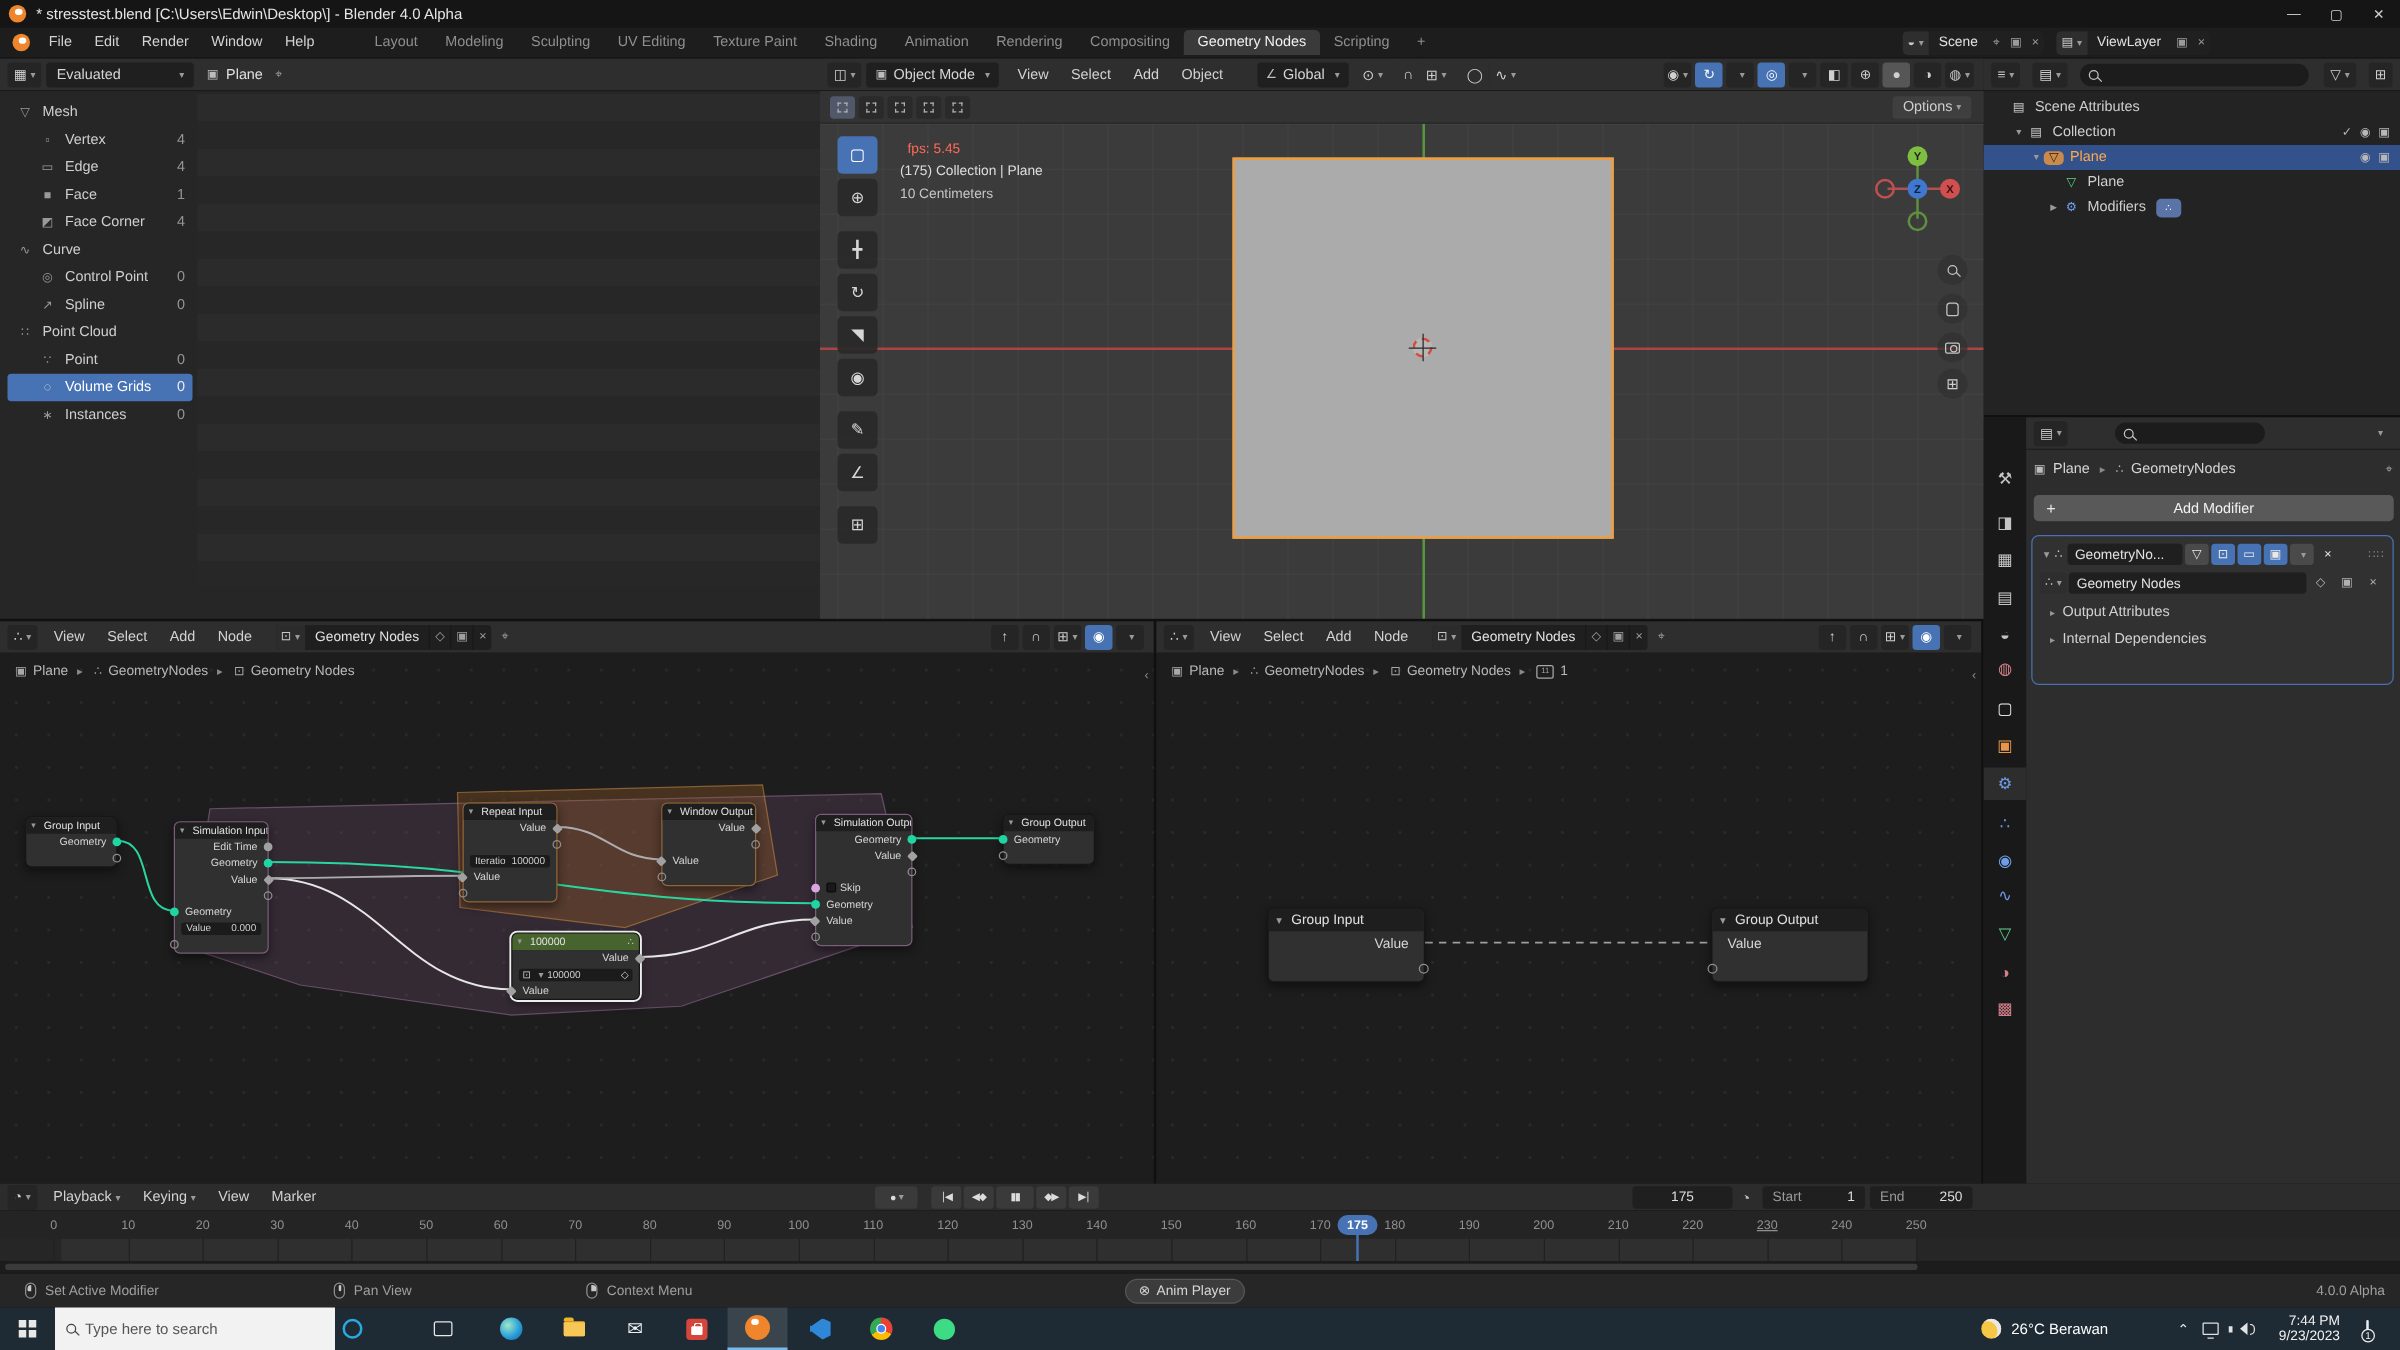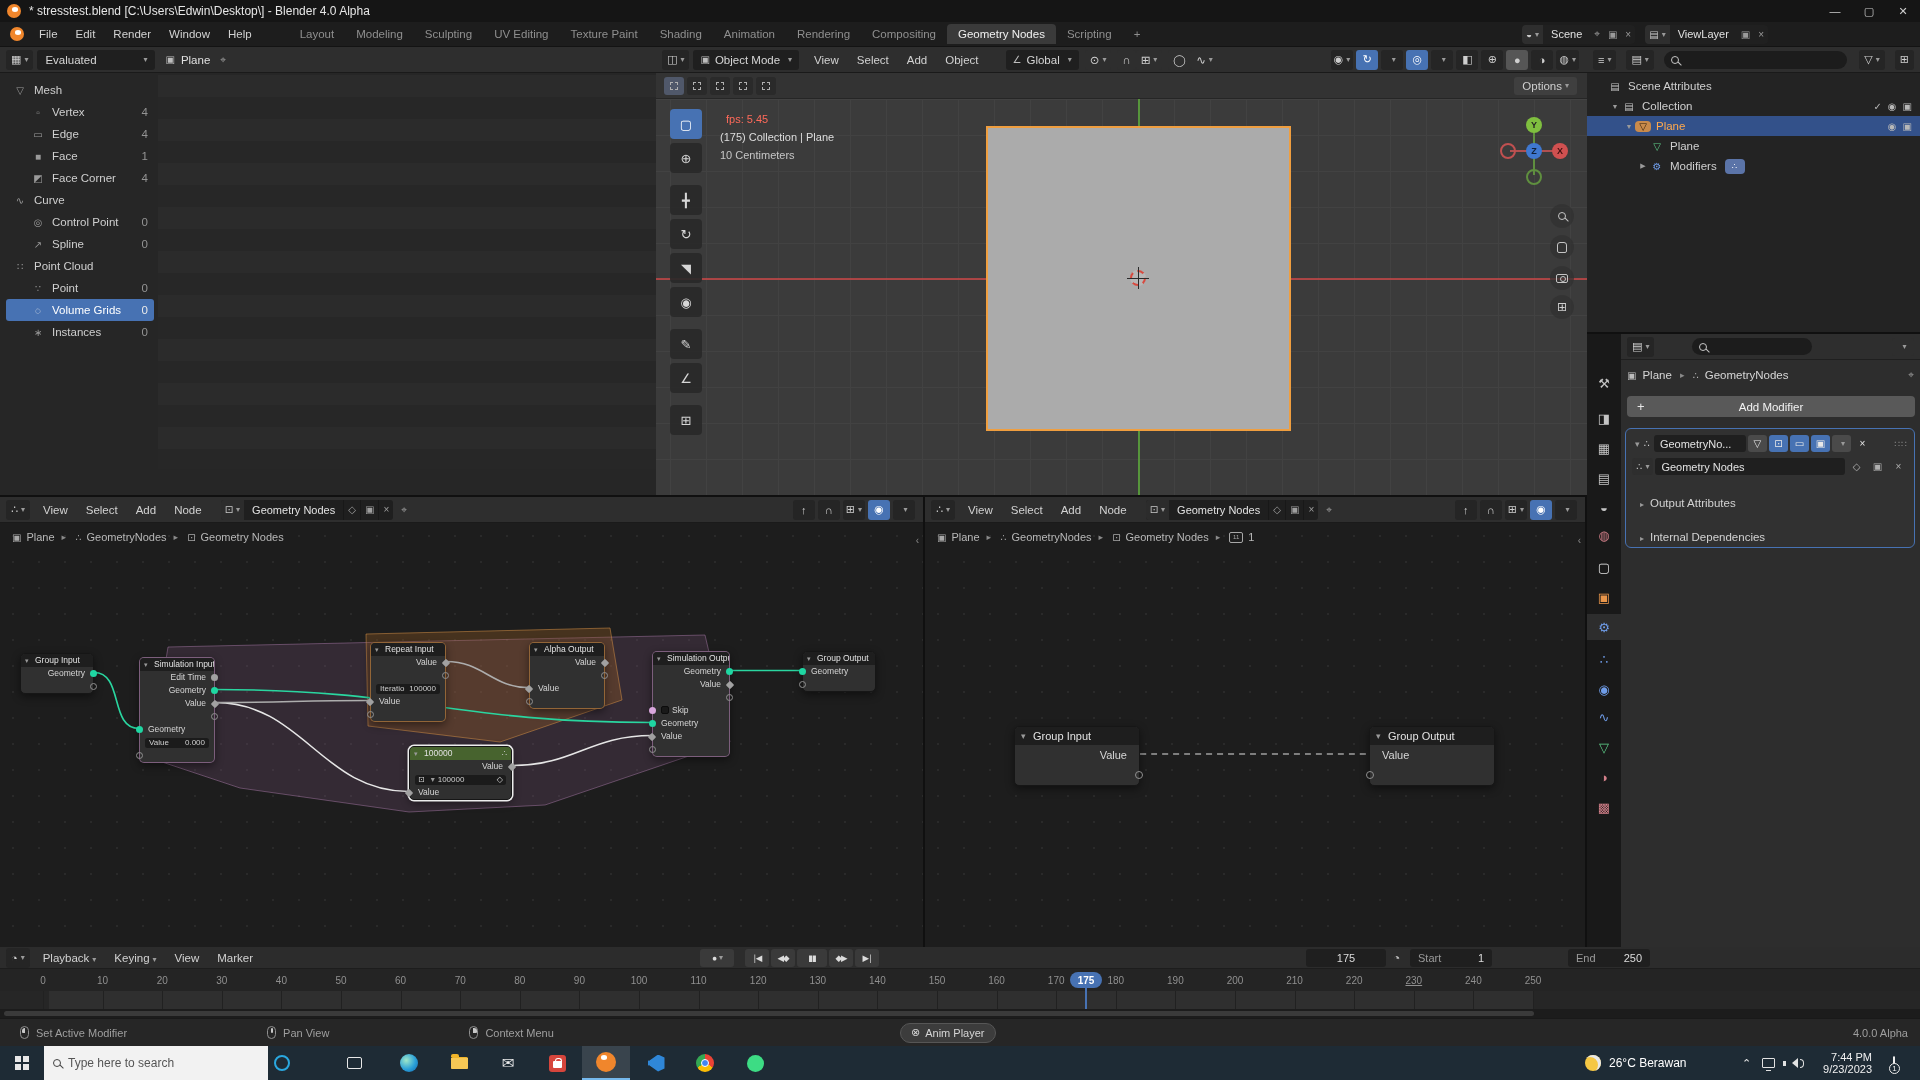--- a/index.html
+++ b/index.html
@@ -86,21 +86,21 @@
   #prop-head{position:absolute;left:34px;top:0;right:0;height:26px;background:#2e2e2e;border-bottom:1px solid #1f1f1f;display:flex;align-items:center}
   .prop-search{width:120px;height:17px;background:#1c1c1c;border-radius:9px;margin-left:34px;display:flex;align-items:center;padding:0 7px}
   #prop-bc{position:absolute;left:40px;top:32px;right:6px;height:18px;display:flex;align-items:center;color:#d6d6d6}
   #add-modifier{position:absolute;left:40px;top:62px;width:288px;height:21px;background:#595959;border-radius:4px;color:#f2f2f2;display:flex;align-items:center;justify-content:center}
   #add-modifier .plus{position:absolute;left:10px;font-size:13px;color:#e8e8e8}
   #mod-panel{position:absolute;left:38px;top:94px;width:290px;height:120px;border:1px solid #4772b3;border-radius:6px;background:#313131}
   .mp-row{display:flex;align-items:center;margin:6px 6px 0 6px}
   .tgl{width:19px;height:17px;border-radius:3px;background:#4a4a4a;display:flex;align-items:center;justify-content:center;font-size:10px;color:#e8e8e8;margin-left:2px}
   .tgl.blue{background:#4772b3}
   .namefield{height:17px;background:#1f1f1f;border-radius:3px;color:#e2e2e2;display:flex;align-items:center;padding:0 6px;font-size:11px}
-  .sect{margin:22px 0 0 14px;color:#d2d2d2}
+  .sect{margin:9px 0 0 14px;color:#d2d2d2}
   .sect .dis{font-size:8px;color:#9a9a9a;margin-right:6px}
   
   .ne{position:absolute;background:#1d1d1d;overflow:hidden;background-image:radial-gradient(#2a2a2a 1px,transparent 1.3px);background-size:26px 26px}
   #node-left{left:0;top:497px;width:923px;height:450px}
   #node-right{left:925px;top:497px;width:660px;height:450px}
   .ne .edheader{height:26px}
   .treesel{display:flex;align-items:center;background:#1f1f1f;border-radius:3px;height:20px;margin-left:10px}
   .treesel .ic{background:#2c2c2c;height:20px;display:flex;align-items:center;padding:0 4px;border-radius:3px 0 0 3px;font-size:10px}
   .treesel .nm{padding:0 8px;color:#e2e2e2;font-size:11px}
   .treesel .mini{padding:0 4px;color:#9f9f9f;font-size:10px;border-left:1px solid #181818;height:20px;display:flex;align-items:center}
@@ -583,21 +583,21 @@
           <div class="nfield">
             <span>Iteratio</span>
             <span>100000</span>
           </div>
           <div class="nrow"><span>Value</span><span class="sk i sk-d"></span></div>
           <div class="nrow">
             <span class="sk i sk-e"></span>
           </div>
         </div>
         <div class="node rep" style="left: 529px; top: 145px; width: 76px;">
-          <div class="hd"><span class="hchev">▾</span><span>Alpha Output</span></div>
+          <div class="hd"><span class="hchev">▾</span><span>Window Output</span></div>
           <div class="nrow out"><span>Value</span><span class="sk o sk-d"></span></div>
           <div class="nrow out">
             <span class="sk o sk-e"></span>
           </div>
           <div class="nrow"><span>Value</span><span class="sk i sk-d"></span></div>
           <div class="nrow">
             <span class="sk i sk-e"></span>
           </div>
         </div>
         <div class="node sim" style="left: 652px; top: 154px; width: 78px;">
@@ -754,21 +754,21 @@
           </span>
       </span>
       <span class="tfield" style="position:absolute;left:1306px;width:80px;justify-content:center">
           <span>175</span>
         </span>
       <span style="position:absolute;left:1393px;color:#bdbdbd;font-size:12px">◔</span>
       <span class="tfield" style="position:absolute;left:1410px;width:82px">
         <span style="color:#9a9a9a">Start</span>
           <span>1</span>
       </span>
-      <span class="tfield" style="position:absolute;left:1568px;width:82px">
+      <span class="tfield" style="position:absolute;left:1496px;width:82px">
         <span style="color:#9a9a9a">End</span>
           <span>250</span>
       </span>
     </div>
     <div id="ruler">
         <span class="tick" style="left: 43px;">0</span>
         <span class="tick" style="left: 102.6px;">10</span>
         <span class="tick" style="left: 162.2px;">20</span>
         <span class="tick" style="left: 221.8px;">30</span>
         <span class="tick" style="left: 281.4px;">40</span>

